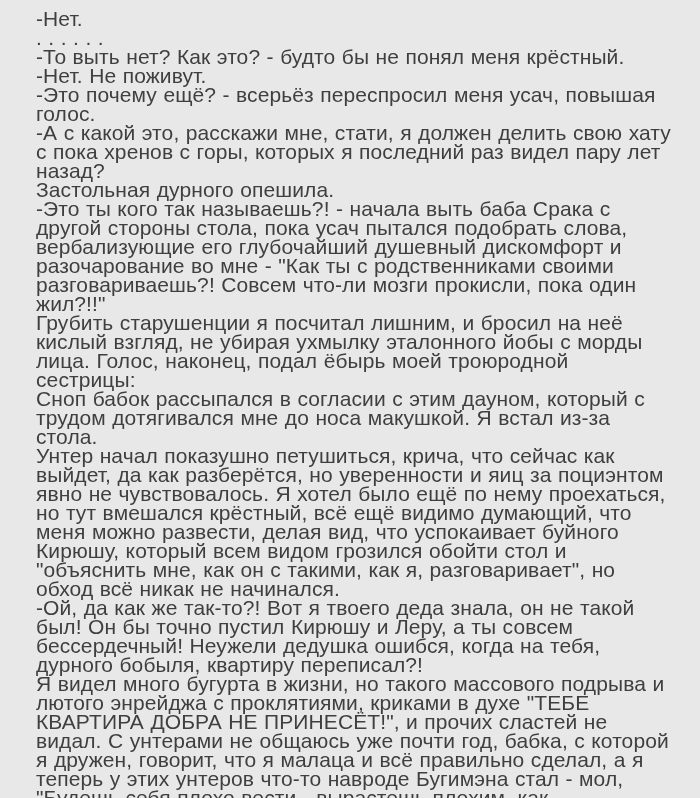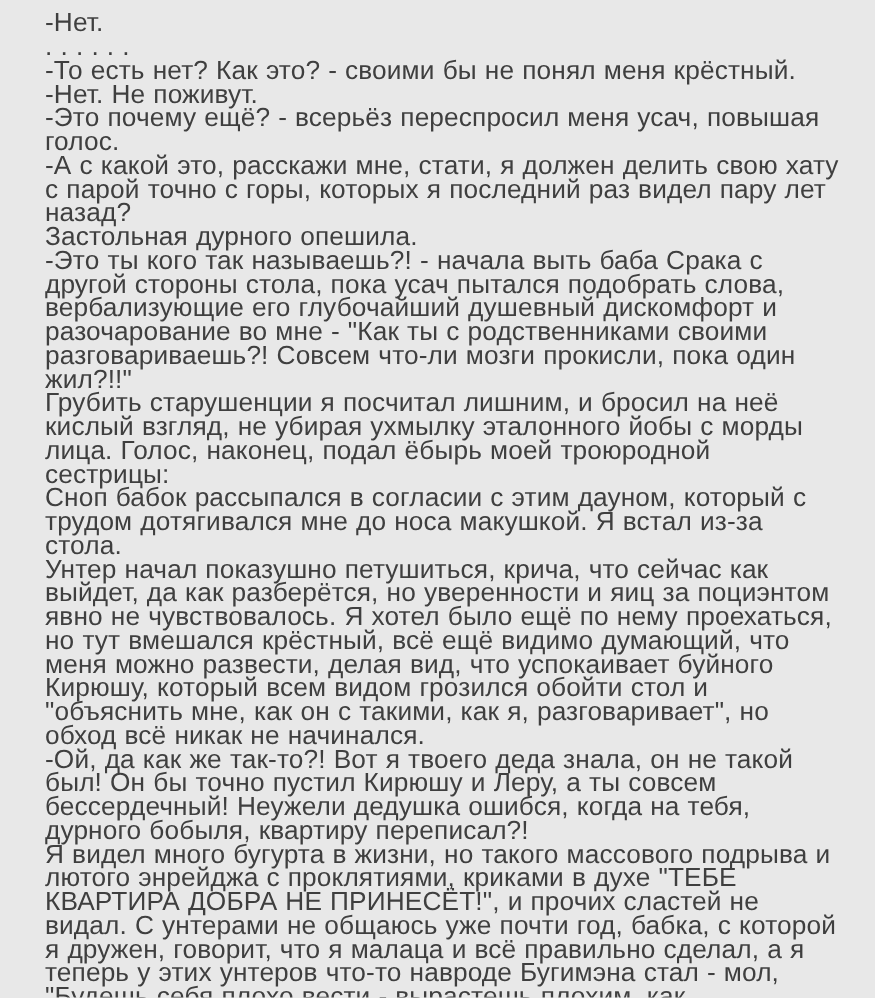--- a/index.html
+++ b/index.html
@@ -29,24 +29,24 @@
     white-space: pre-wrap;
   }
 </style>
 </head>
 <body style="background: rgb(232, 232, 232); color: rgb(63, 63, 63);">
 
 <main class="story-page">
   <article class="story-text">
       <p>-Нет.</p>
       <p>. . . . . .</p>
-      <p>-То есть нет? Как это? - своими бы не понял меня крёстный.</p>
+      <p>-То выть нет? Как это? - будто бы не понял меня крёстный.</p>
       <p>-Нет. Не поживут.</p>
       <p>-Это почему ещё? - всерьёз переспросил меня усач, повышая голос.</p>
-      <p>-А с какой это, расскажи мне, стати, я должен делить свою хату с парой точно с горы, которых я последний раз видел пару лет назад?</p>
+      <p>-А с какой это, расскажи мне, стати, я должен делить свою хату с пока хренов с горы, которых я последний раз видел пару лет назад?</p>
       <p>Застольная дурного опешила.</p>
       <p>-Это ты кого так называешь?! - начала выть баба Срака с другой стороны стола, пока усач пытался подобрать слова, вербализующие его глубочайший душевный дискомфорт и разочарование во мне - "Как ты с родственниками своими разговариваешь?! Совсем что-ли мозги прокисли, пока один жил?!!"</p>
       <p>Грубить старушенции я посчитал лишним, и бросил на неё кислый взгляд, не убирая ухмылку эталонного йобы с морды лица. Голос, наконец, подал ёбырь моей троюродной сестрицы:</p>
       <p>Сноп бабок рассыпался в согласии с этим дауном, который с трудом дотягивался мне до носа макушкой. Я встал из-за стола.</p>
       <p>Унтер начал показушно петушиться, крича, что сейчас как выйдет, да как разберётся, но уверенности и яиц за поциэнтом явно не чувствовалось. Я хотел было ещё по нему проехаться, но тут вмешался крёстный, всё ещё видимо думающий, что меня можно развести, делая вид, что успокаивает буйного Кирюшу, который всем видом грозился обойти стол и "объяснить мне, как он с такими, как я, разговаривает", но обход всё никак не начинался.</p>
       <p>-Ой, да как же так-то?! Вот я твоего деда знала, он не такой был! Он бы точно пустил Кирюшу и Леру, а ты совсем бессердечный! Неужели дедушка ошибся, когда на тебя, дурного бобыля, квартиру переписал?!</p>
       <p>Я видел много бугурта в жизни, но такого массового подрыва и лютого энрейджа с проклятиями, криками в духе "ТЕБЕ КВАРТИРА ДОБРА НЕ ПРИНЕСЁТ!", и прочих сластей не видал. С унтерами не общаюсь уже почти год, бабка, с которой я дружен, говорит, что я малаца и всё правильно сделал, а я теперь у этих унтеров что-то навроде Бугимэна стал - мол, "Будешь себя плохо вести - вырастешь плохим, как %юзернейм%.</p>
       <p>Один из лучших дней в моей жизни.</p>
     </article>
 </main>

